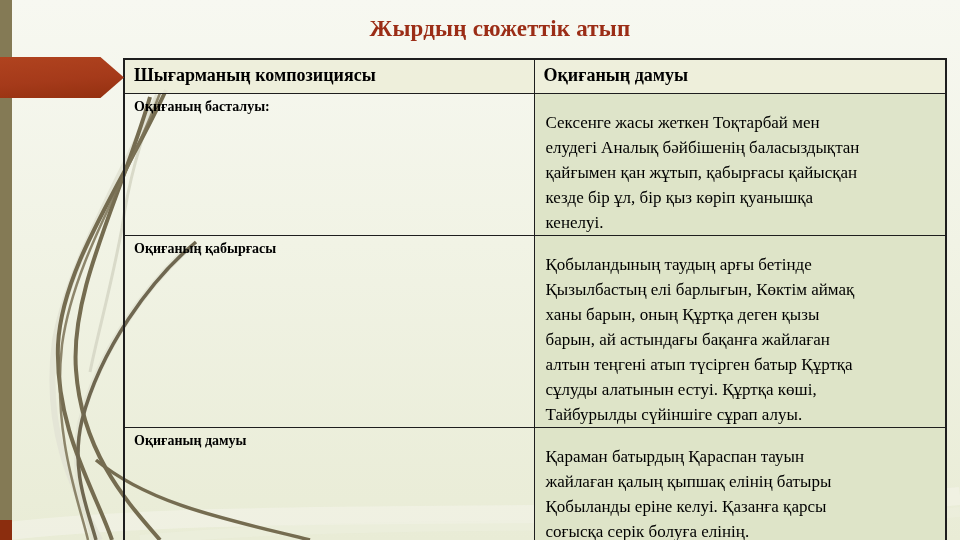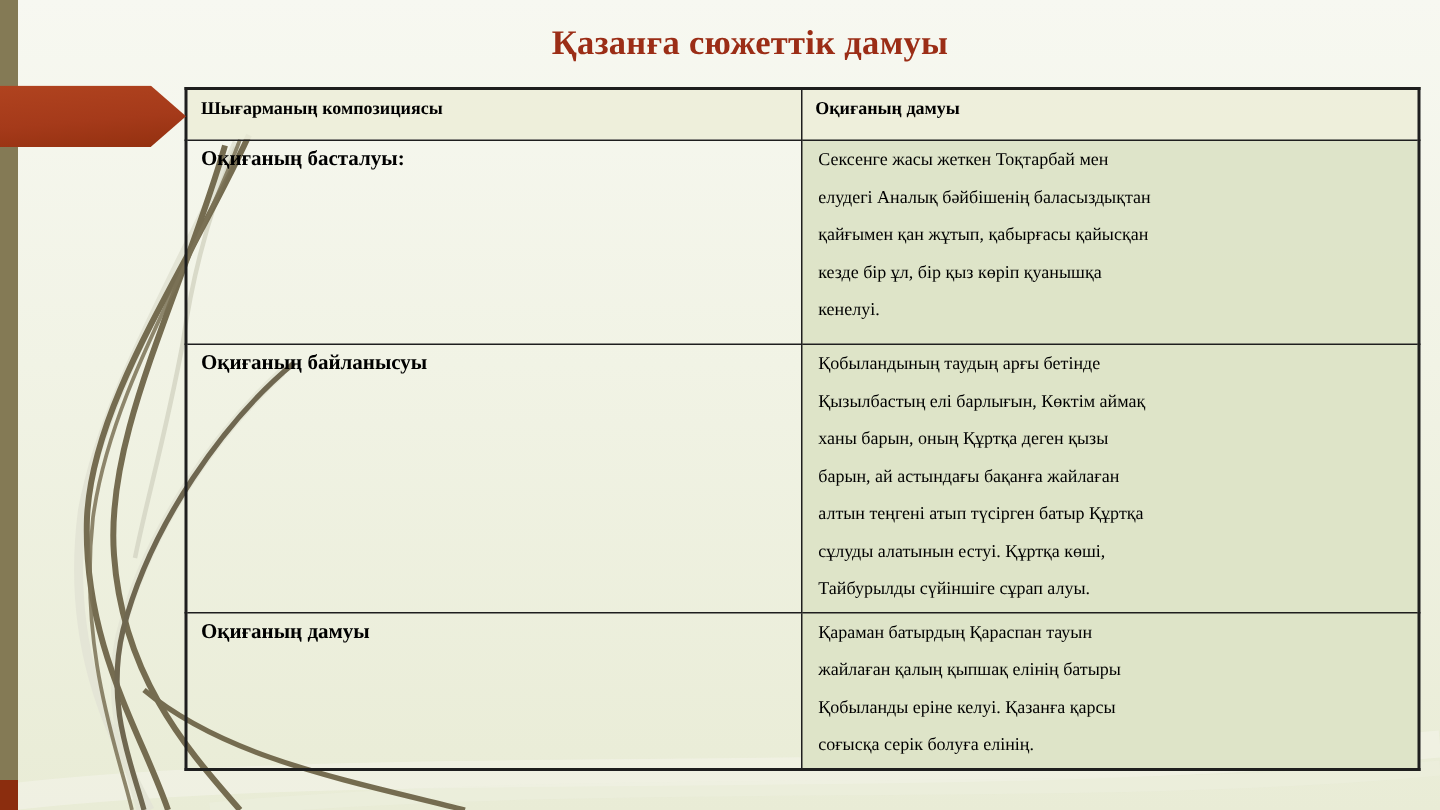--- a/index.html
+++ b/index.html
@@ -43,32 +43,32 @@
     text-align:left;
   }
   .col-left{width:410px;}
   .col-right{width:412px;}
   .row-header{height:34px;}
   .row-r1{height:136px;}
   .row-r2{height:179px;}
   .row-r3{height:105px;}
   .tbl th{
     background:rgba(237,238,218,0.95);
-    font-size:12px;font-weight:bold;
+    font-size:18px;font-weight:bold;
     padding:5px 8px 0 9px;
   }
   .cell-label{
     background:transparent;
     font-size:14px;font-weight:bold;
     padding:5px 8px 0 9px;
   }
   .cell-text{
     background:rgba(221,227,199,0.96);
-    font-size:12px;line-height:25px;
-    padding:0 8px 0 11px;
+    font-size:17px;line-height:25px;
+    padding:16px 8px 0 11px;
     white-space:pre-line;
   }
 </style>
 </head>
 <body>
 
 <div class="slide">
 
   <svg class="decor" viewBox="0 0 960 540" xmlns="http://www.w3.org/2000/svg">
 
@@ -84,42 +84,42 @@
     <path d="M196,242 C150,280 100,350 82,420 C70,470 88,510 96,540" fill="none" stroke="#6f6750" stroke-width="3.5"></path>
     <path d="M96,460 C150,505 230,520 310,540" fill="none" stroke="#756c50" stroke-width="3.5"></path>
     <path d="M160,93 C130,175 74,258 62,345 C52,435 80,505 88,540" fill="none" stroke="#7b7256" stroke-width="2.5" opacity="0.85"></path>
   </svg>
 
   <div class="left-bar"></div>
   <div class="left-bar-bottom"></div>
 
   <div class="arrow-marker"></div>
 
-  <div class="title">Қазанға сюжеттік дамуы</div>
+  <div class="title">Жырдың сюжеттік атып</div>
 
   <table class="tbl">
     <colgroup>
         <col class="col-left">
         <col class="col-right">
       </colgroup>
     <tbody>
         <tr class="row-header">
       <th>Шығарманың композициясы</th>
       <th>Оқиғаның дамуы</th>
     </tr>
     <tr class="row-r1">
       <td class="cell-label">Оқиғаның басталуы:</td>
       <td class="cell-text">Сексенге жасы жеткен Тоқтарбай мен
 елудегі Аналық бәйбішенің баласыздықтан
 қайғымен қан жұтып, қабырғасы қайысқан
 кезде бір ұл, бір қыз көріп қуанышқа
 кенелуі.</td>
     </tr>
     <tr class="row-r2">
-      <td class="cell-label">Оқиғаның байланысуы</td>
+      <td class="cell-label">Оқиғаның қабырғасы</td>
       <td class="cell-text">Қобыландының таудың арғы бетінде
 Қызылбастың елі барлығын, Көктім аймақ
 ханы барын, оның Құртқа деген қызы
 барын, ай астындағы бақанға жайлаған
 алтын теңгені атып түсірген батыр Құртқа
 сұлуды алатынын естуі. Құртқа көші,
 Тайбурылды сүйіншіге сұрап алуы.</td>
     </tr>
     <tr class="row-r3">
       <td class="cell-label">Оқиғаның дамуы</td>

